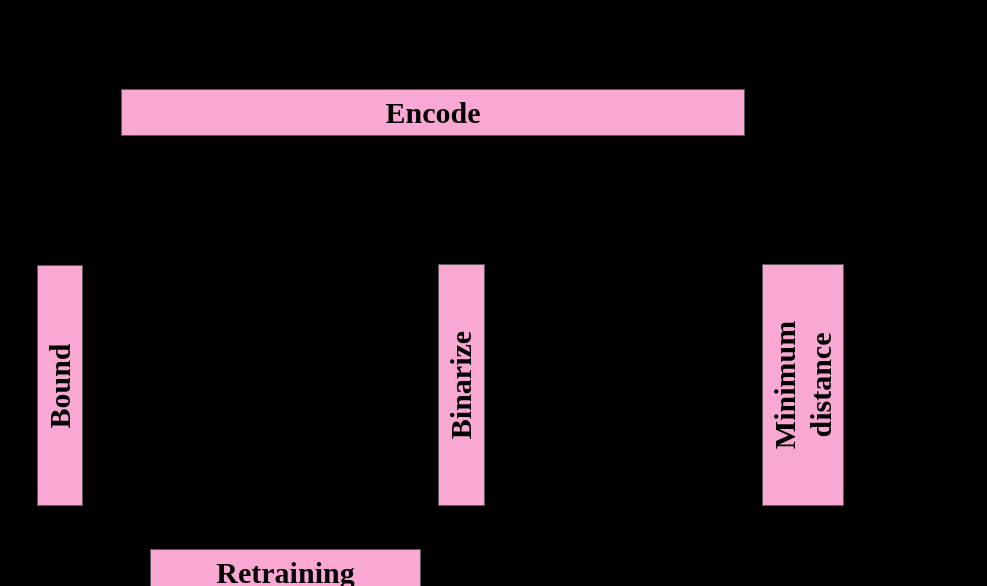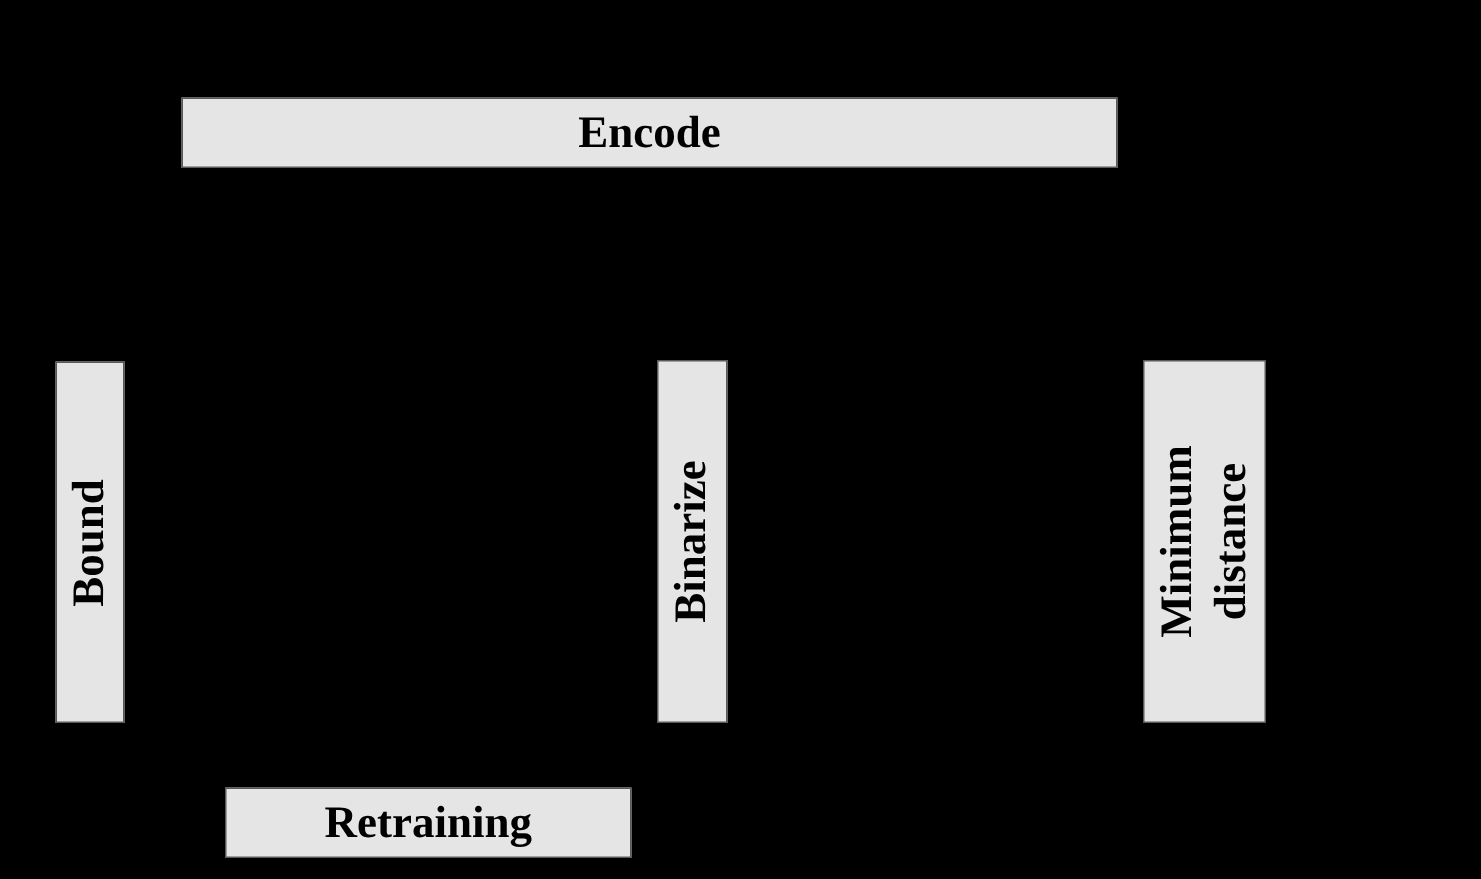--- a/index.html
+++ b/index.html
@@ -10,27 +10,28 @@
   .stage {
     position: relative;
     width: 987px;
     height: 586px;
     background: #000000;
     overflow: hidden;
     font-family: "Liberation Serif", serif;
   }
   .box {
     position: absolute;
-    background: #e5e5e5;
+    background: #f9a8d4;
     border: 1px solid #595959;
     box-sizing: border-box;
     display: flex;
     align-items: center;
     justify-content: center;
     overflow: visible;
+    margin-top: 24px;
   }
   .box-label {
     color: #000000;
     font-weight: bold;
     font-size: 30px;
     white-space: nowrap;
     text-align: center;
     line-height: 1.2;
   }
   .vlabel {

